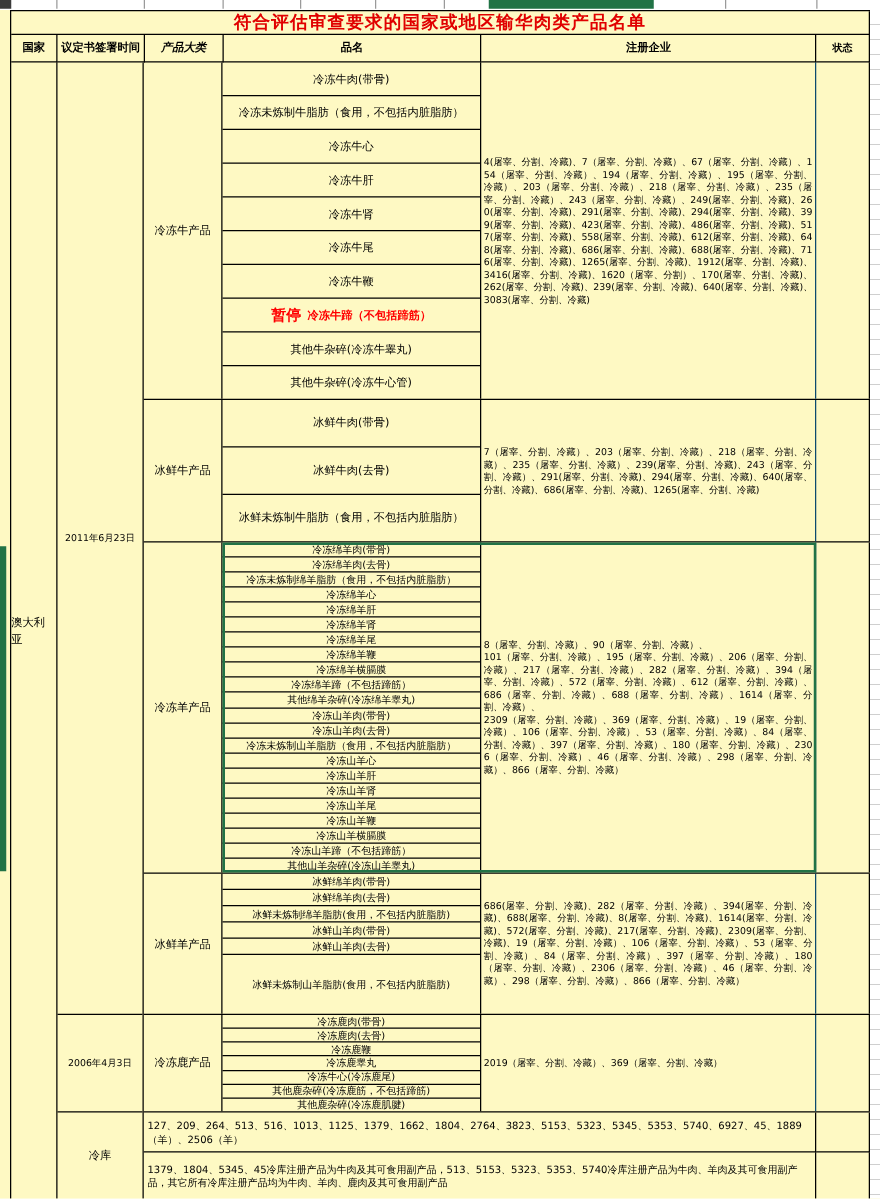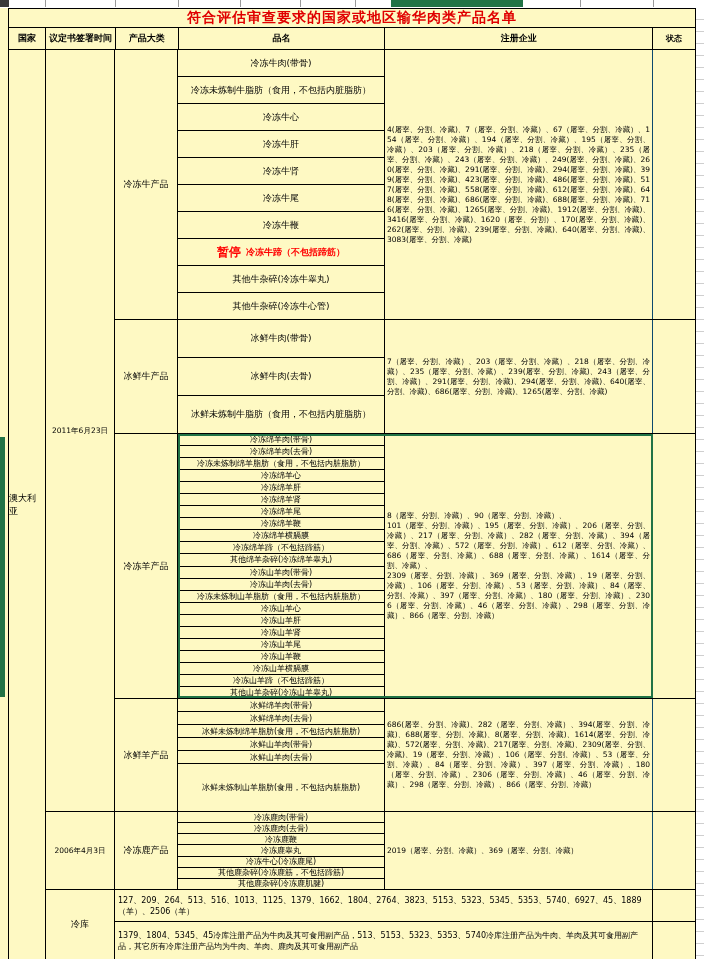--- a/index.html
+++ b/index.html
@@ -25,21 +25,21 @@
     border-left:1px solid #000;border-top:1px solid #000;box-sizing:border-box;
     display:flex;flex-direction:column;}
   .title-row{height:18px;border-right:1px solid #000;border-bottom:1px solid #000;
     display:flex;align-items:center;justify-content:center;
     color:#e00000;font-weight:bold;font-size:14px;letter-spacing:1px;}
   .head-row{height:22px;display:flex;}
   .hcell{border-right:1px solid #000;border-bottom:1px solid #000;box-sizing:border-box;
     display:flex;align-items:center;justify-content:center;font-weight:bold;font-size:9px;}
   .body{flex:1;display:flex;min-height:0;}
 
-  .w-country{width:37px;} .w-date{width:70px;} .w-cat{width:63px;}
+  .w-country{width:37px;} .w-date{width:70px;} .w-cat{width:63px;font-style:italic;}
   .w-name{width:207px;} .w-comp{width:268px;} .w-status{width:43px;}
   .country-col{width:37px;border-right:1px solid #000;align-items:center;justify-content:center;
     display:flex;font-size:9px;}
   .date-col{width:70px;border-right:1px solid #000;display:flex;flex-direction:column;}
   .date-cell{box-sizing:border-box;border-bottom:1px solid #000;display:flex;
     align-items:center;justify-content:center;font-size:7.5px;}
   .date-1{height:762px;} .date-2{height:78px;}
   .storage-label-cell{flex:1;border-bottom:none;display:flex;align-items:center;justify-content:center;font-size:9px;}
 
   .main-col{width:581px;display:flex;flex-direction:column;}

